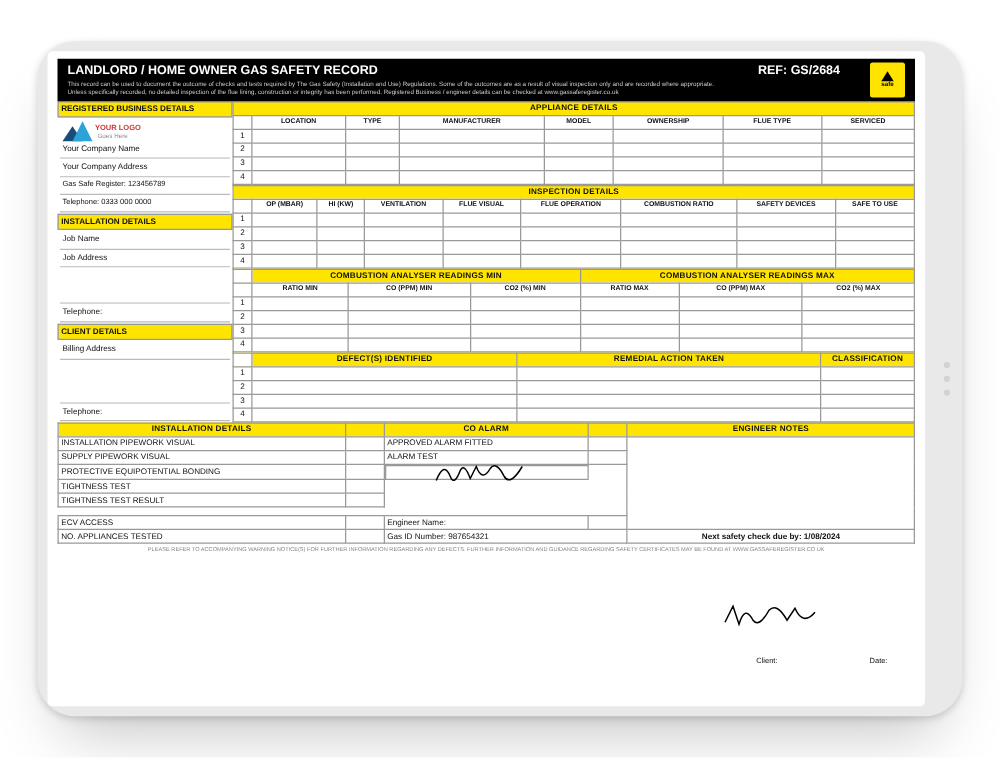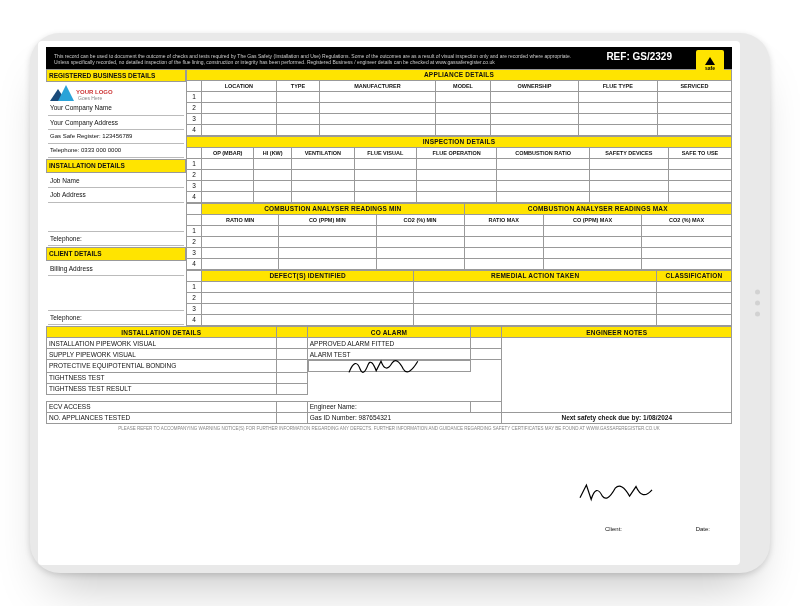--- a/index.html
+++ b/index.html
@@ -49,25 +49,26 @@
   <div class="camdots">
         <span></span>
         <span></span>
         <span></span>
       </div>
   <div class="screen">
    <div class="doc">
 
     <div class="header">
       <div>
+        <div class="title">LANDLORD / HOME OWNER GAS SAFETY RECORD</div>
         <div class="sub">This record can be used to document the outcome of checks and tests required by The Gas Safety (Installation and Use) Regulations. Some of the outcomes are as a result of visual inspection only and are recorded where appropriate. Unless specifically recorded, no detailed inspection of the flue lining, construction or integrity has been performed. Registered Business / engineer details can be checked at www.gassaferegister.co.uk</div>
       </div>
       <div class="ref">
         <span>REF:</span>
-        <span>GS/2329</span>
+        <span>GS/2684</span>
       </div>
       <div class="gslogo">
         <div class="tri"></div>
         <span>safe</span>
       </div>
     </div>
 
     <div class="layout">
 
       <div class="left">

